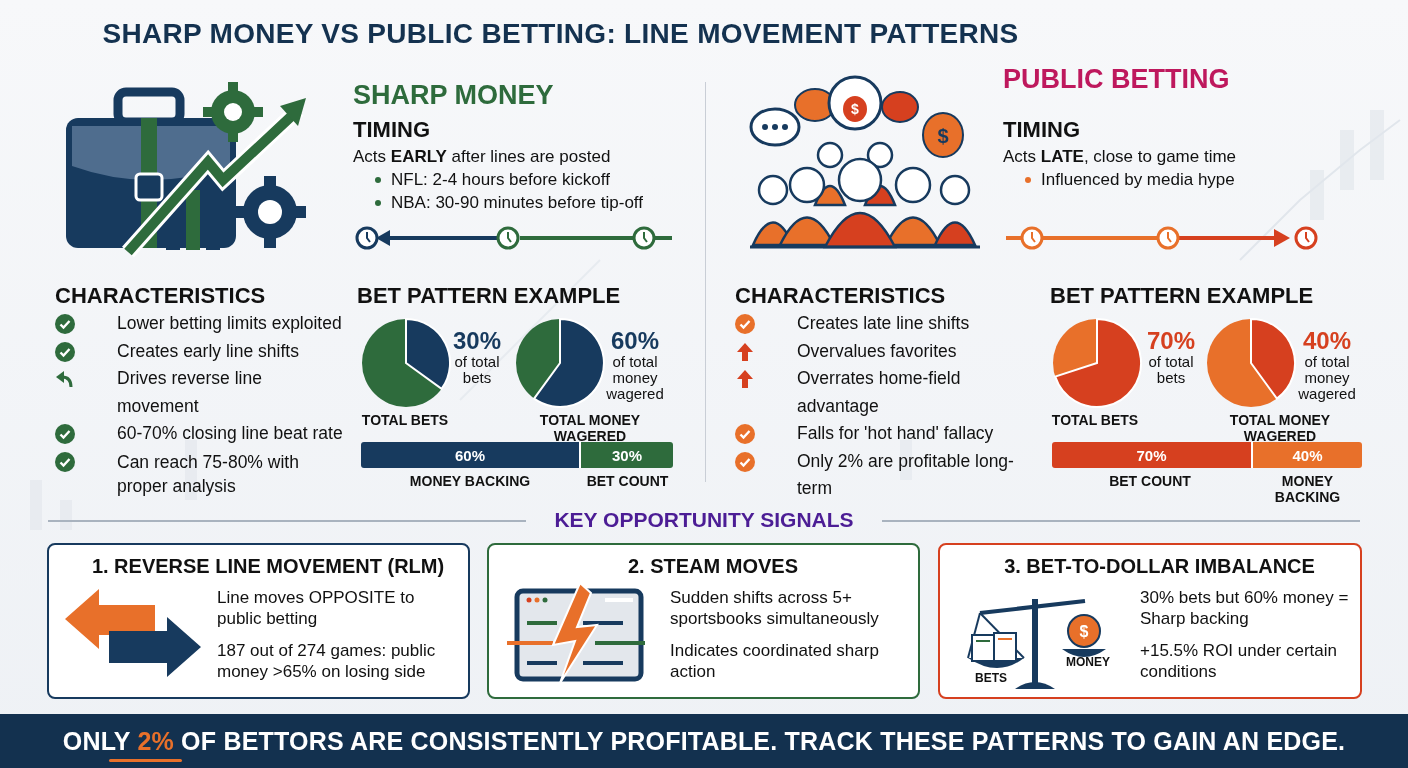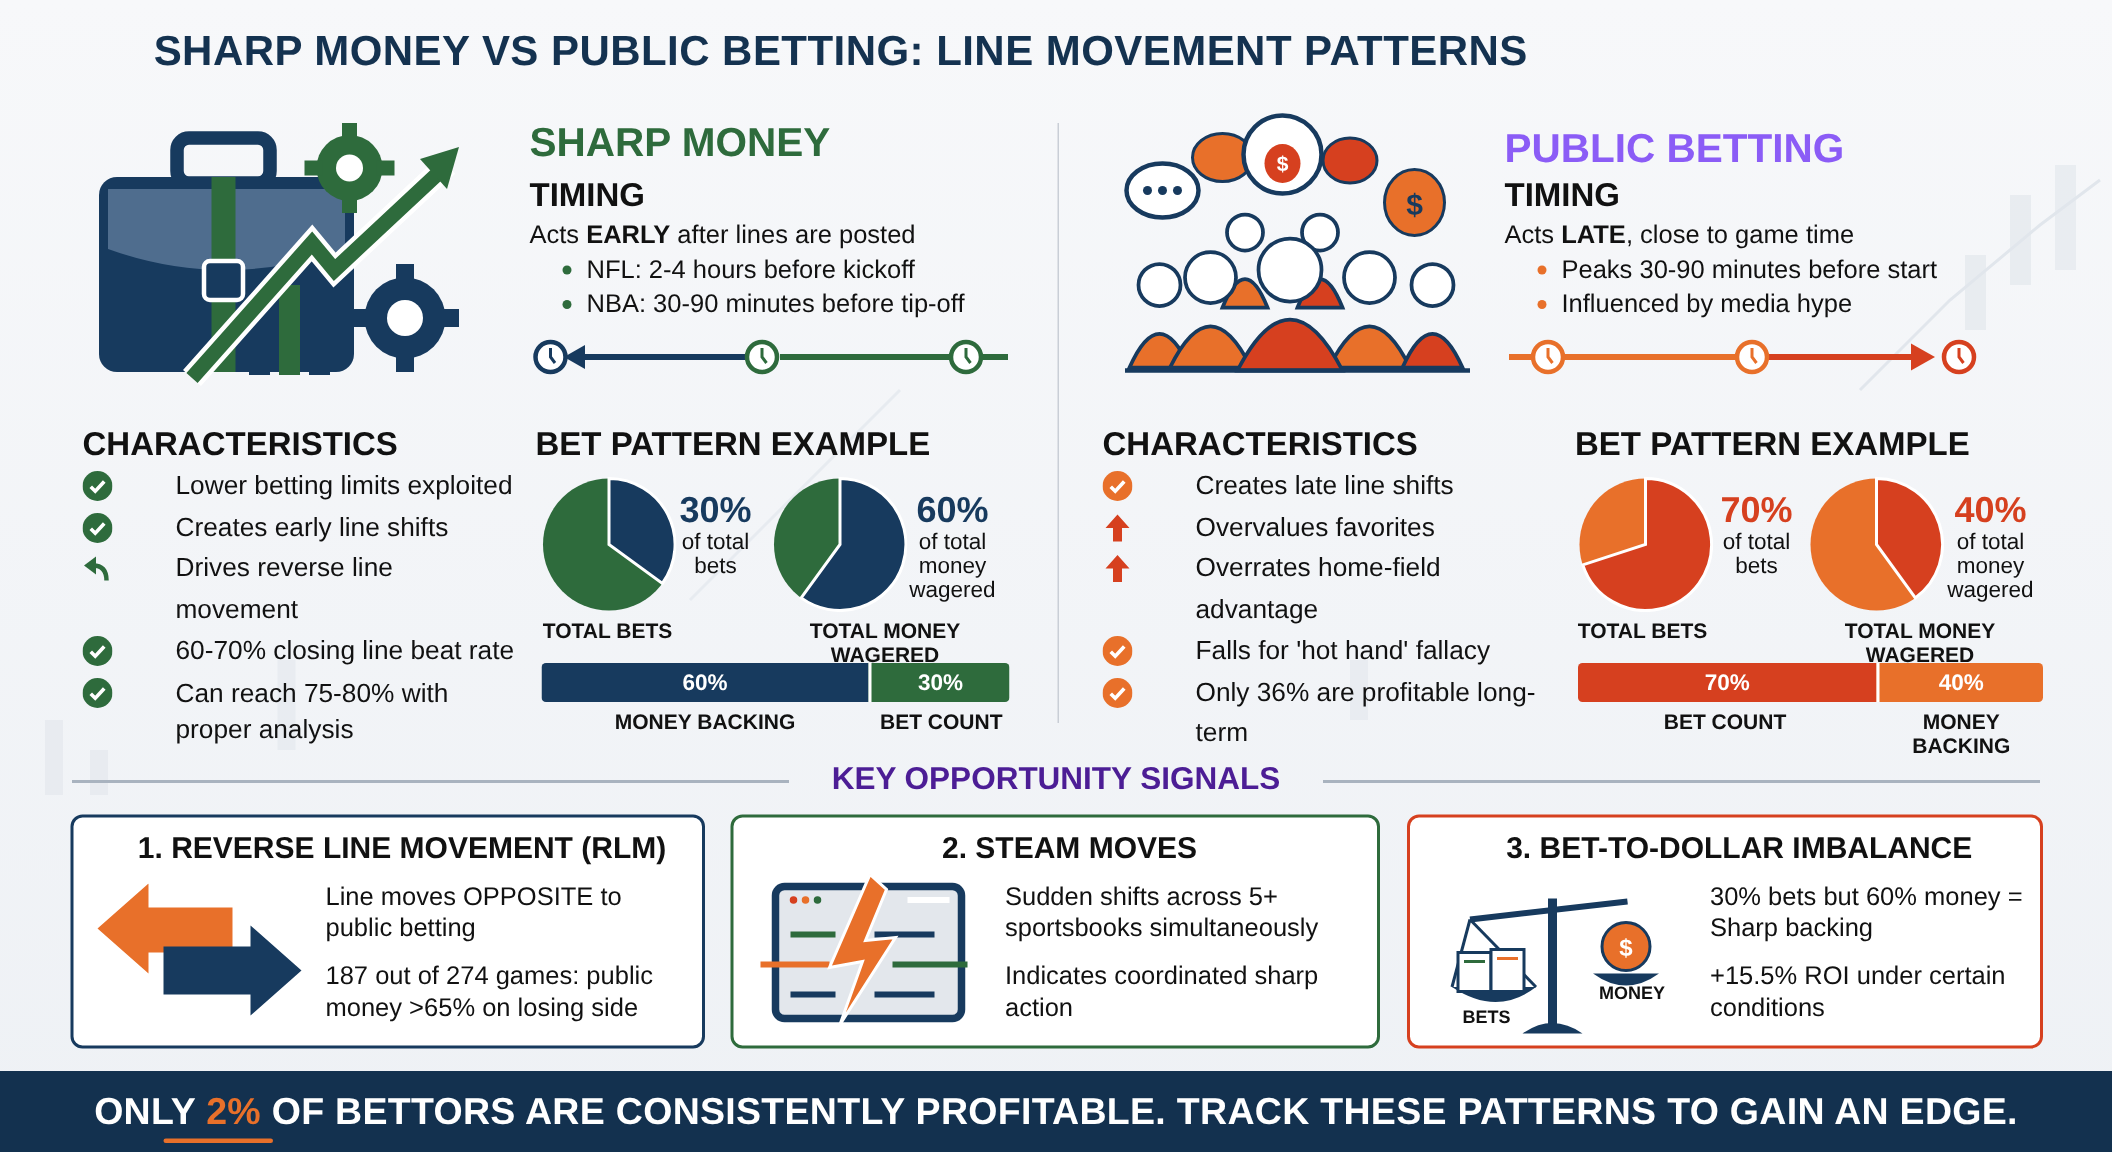--- a/index.html
+++ b/index.html
@@ -218,26 +218,25 @@
     <circle cx="168" cy="110" r="17" fill="#fff"></circle>
       <path d="M141 170 q27 -55 54 0z" fill="#e8702a"></path>
     <circle cx="210" cy="115" r="14" fill="#fff"></circle>
       <path d="M190 170 q20 -45 40 0z" fill="#d6401f"></path>
     <circle cx="115" cy="105" r="21" fill="#fff"></circle>
       <path d="M80 172 q35 -68 70 0z" fill="#d6401f"></path>
   </g>
   <line x1="5" y1="172" x2="235" y2="172" stroke="#173a5e" stroke-width="3"></line>
 </svg>
 
-<div class="side-title" style="left:1003px;top:84px;color:#8b5cf6">PUBLIC BETTING</div>
+<div class="side-title" style="left:1003px;top:64px;color:#be185d">PUBLIC BETTING</div>
 <div class="sub-head" style="left:1003px;top:117px">TIMING</div>
 <div class="timing-text" style="left:1003px;top:145px;--dot:#e8702a">
   <div><span>Acts </span><b>LATE</b><span>, close to game time</span></div>
   <ul>
-    <li>Peaks 30-90 minutes before start</li>
     <li>Influenced by media hype</li>
   </ul>
 </div>
 <svg class="timeline" style="left:1002px;top:224px" width="330" height="30">
   <line x1="4" y1="14" x2="155" y2="14" stroke="#e8702a" stroke-width="4"></line>
   <line x1="170" y1="14" x2="275" y2="14" stroke="#d6401f" stroke-width="4"></line>
   <polygon points="288,14 272,5 272,23" fill="#d6401f"></polygon>
   <g>
       <circle cx="30" cy="14" r="10" fill="#fff" stroke="#e8702a" stroke-width="3"></circle>
       <path d="M30 8 v6 l3 4" stroke="#e8702a" stroke-width="2" fill="none"></path>
@@ -278,21 +277,21 @@
         <circle cx="10" cy="10" r="10" fill="#e8702a"></circle>
         <path d="M5.5 10.5 l3 3 l6 -6.5" stroke="#fff" stroke-width="2.4" fill="none"></path>
       </svg>
       <span>Falls for 'hot hand' fallacy</span>
     </li>
   <li>
       <svg class="ic" viewBox="0 0 20 20">
         <circle cx="10" cy="10" r="10" fill="#e8702a"></circle>
         <path d="M5.5 10.5 l3 3 l6 -6.5" stroke="#fff" stroke-width="2.4" fill="none"></path>
       </svg>
-      <span>Only 36% are profitable long-term</span>
+      <span>Only 2% are profitable long-term</span>
     </li>
 </ul>
 
 <div class="sub-head" style="left:1050px;top:283px">BET PATTERN EXAMPLE</div>
 
 <svg class="pie-wrap" style="left:1052px;top:318px" width="90" height="90" viewBox="-45 -45 90 90">
   <circle r="44" fill="#e8702a"></circle>
   <path d="M0 0 L0 -44 A44 44 0 1 1 -41.8 13.6 Z" fill="#d6401f" stroke="#fff" stroke-width="2"></path>
 </svg>
 <div class="pct-big" style="left:1143px;top:328px;width:56px;color:#d6401f">70%</div>

